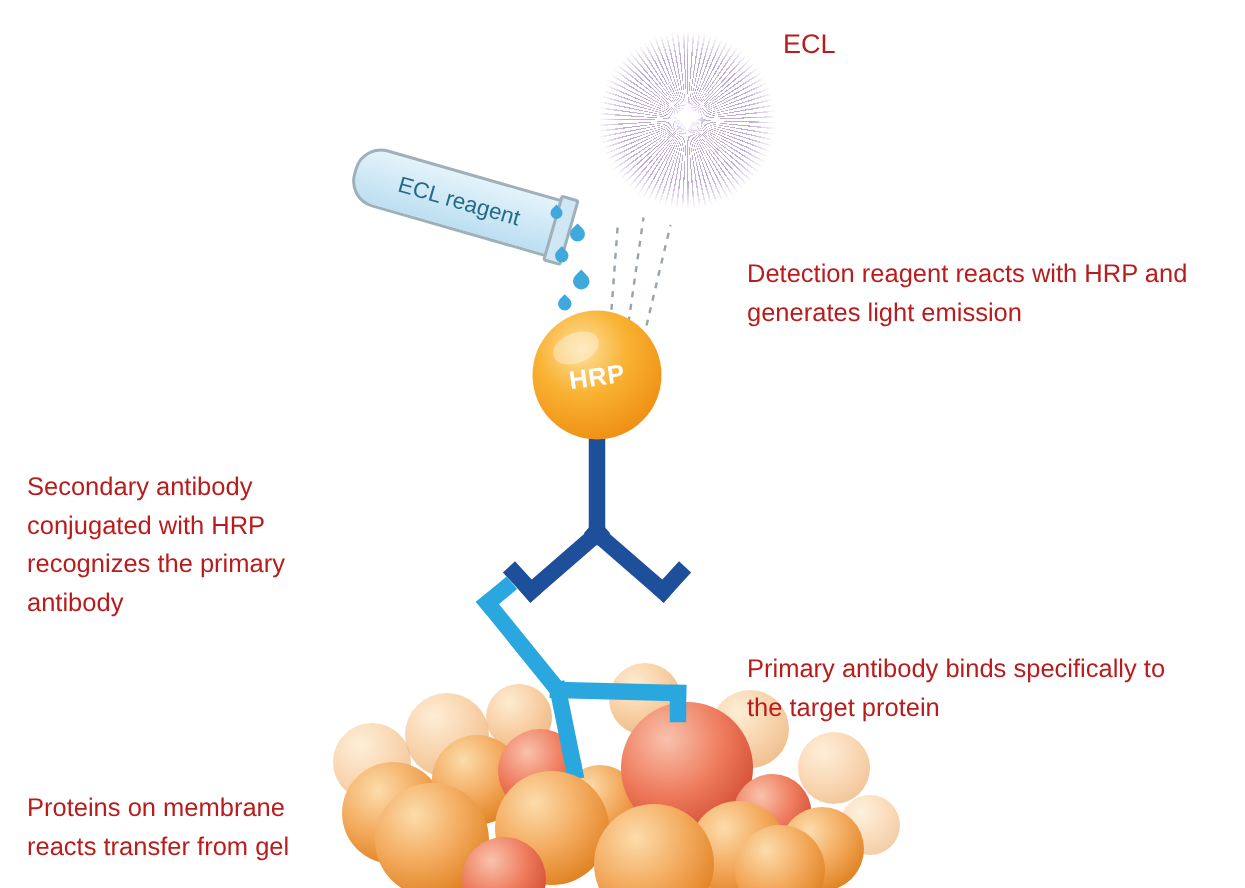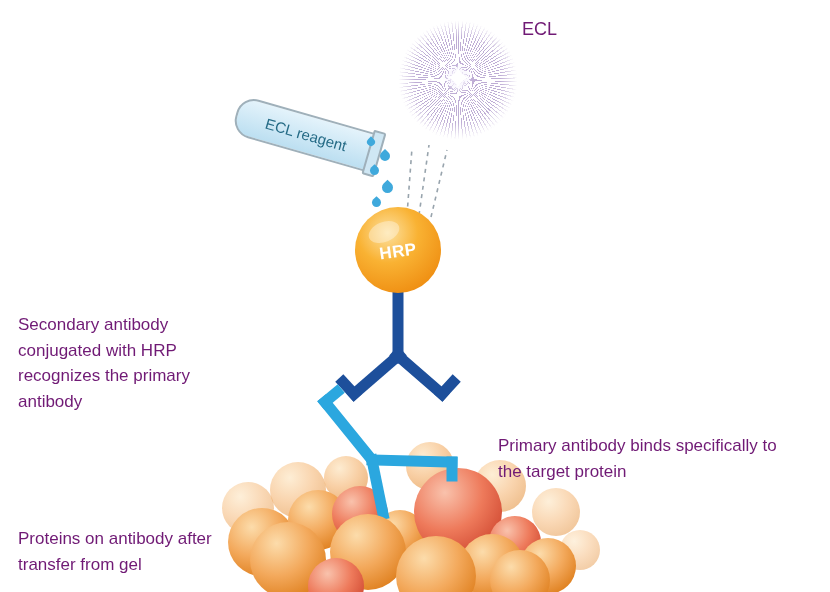--- a/index.html
+++ b/index.html
@@ -1,20 +1,20 @@
 <!DOCTYPE html>
 <html><head>
 <meta charset="utf-8">
 <style>
   html,body{margin:0;padding:0;background:#fff;}
   .canvas{
     position:relative;width:830px;height:592px;background:#fff;overflow:hidden;
     font-family:"Liberation Sans",sans-serif;color:#57504a;
   }
-  .caption{position:absolute;font-size:17px;line-height:1.5;color:#701a75;}
+  .caption{position:absolute;font-size:17px;line-height:1.5;color:#b91c1c;}
   .cap-ecl{left:522px;top:16px;font-size:18px;}
   .cap-detection{left:498px;top:170px;width:300px;}
   .cap-secondary{left:18px;top:312px;width:178px;}
   .cap-primary{left:498px;top:433px;width:300px;}
   .cap-proteins{left:18px;top:526px;width:210px;}
 
   
   .burst{
     position:absolute;left:398px;top:20px;width:120px;height:120px;border-radius:50%;
     background:
@@ -147,20 +147,21 @@
       <circle cx="288" cy="560" r="38" fill="url(#gOr)"></circle>
       <circle cx="368" cy="552" r="38" fill="url(#gOr)"></circle>
       <circle cx="436" cy="576" r="40" fill="url(#gOr)"></circle>
       <circle cx="336" cy="586" r="28" fill="url(#gRed)"></circle>
       <circle cx="520" cy="580" r="30" fill="url(#gOr)"></circle>
     </g>
   </svg>
 
   <div class="caption cap-ecl">ECL</div>
 
+  <div class="caption cap-detection">Detection reagent reacts with HRP and generates light emission</div>
 
   <div class="caption cap-primary">Primary antibody binds specifically to the target protein</div>
 
   <div class="caption cap-secondary">Secondary antibody conjugated with HRP recognizes the primary antibody</div>
 
-  <div class="caption cap-proteins">Proteins on antibody after transfer from gel</div>
+  <div class="caption cap-proteins">Proteins on membrane reacts transfer from gel</div>
 
 </div>
 
 </body></html>

